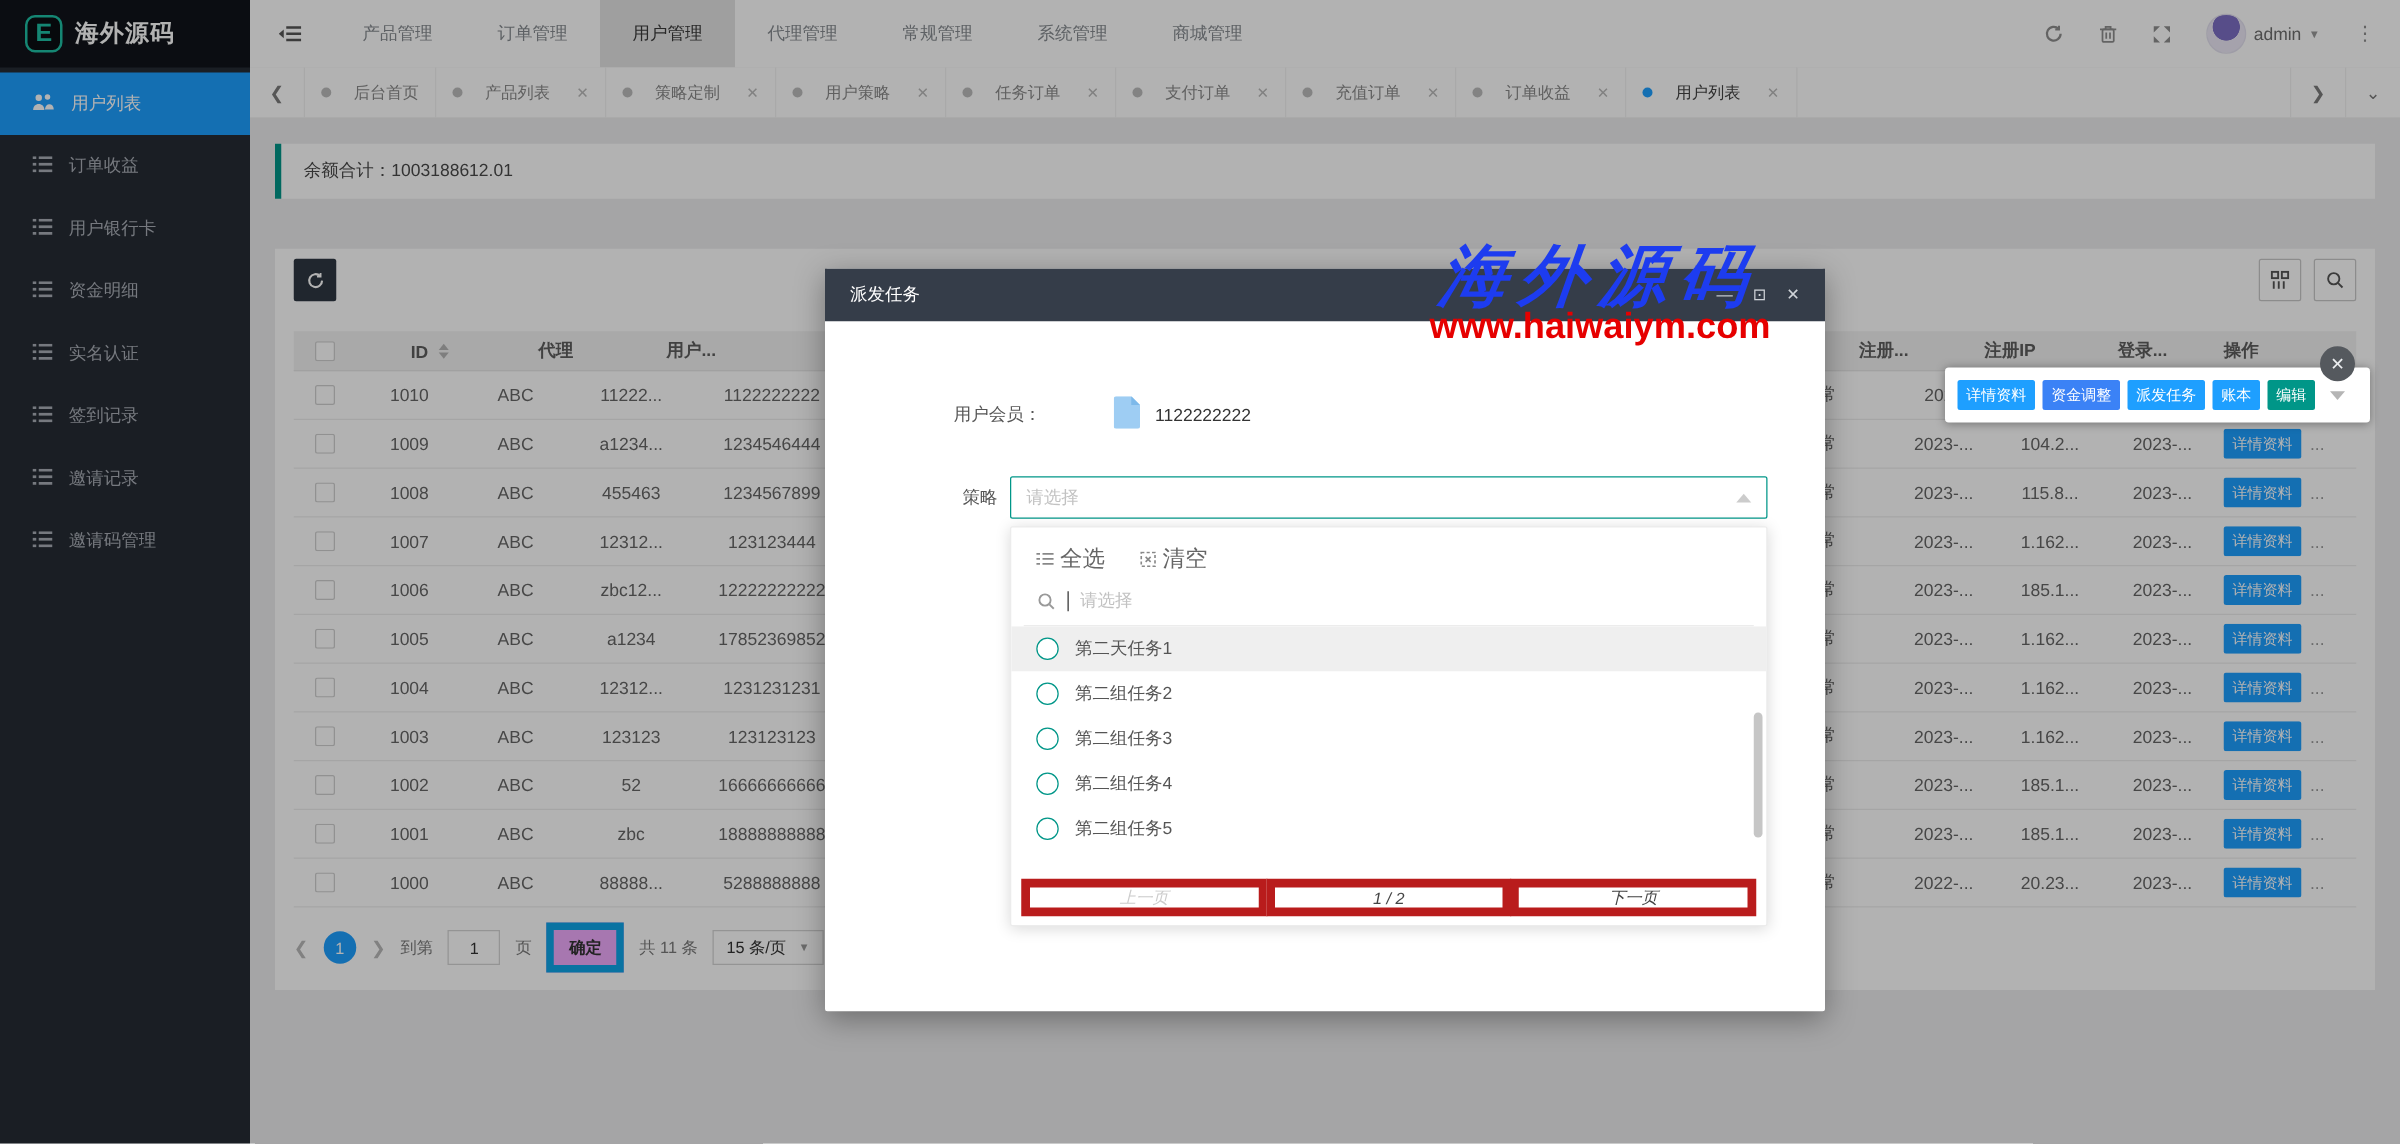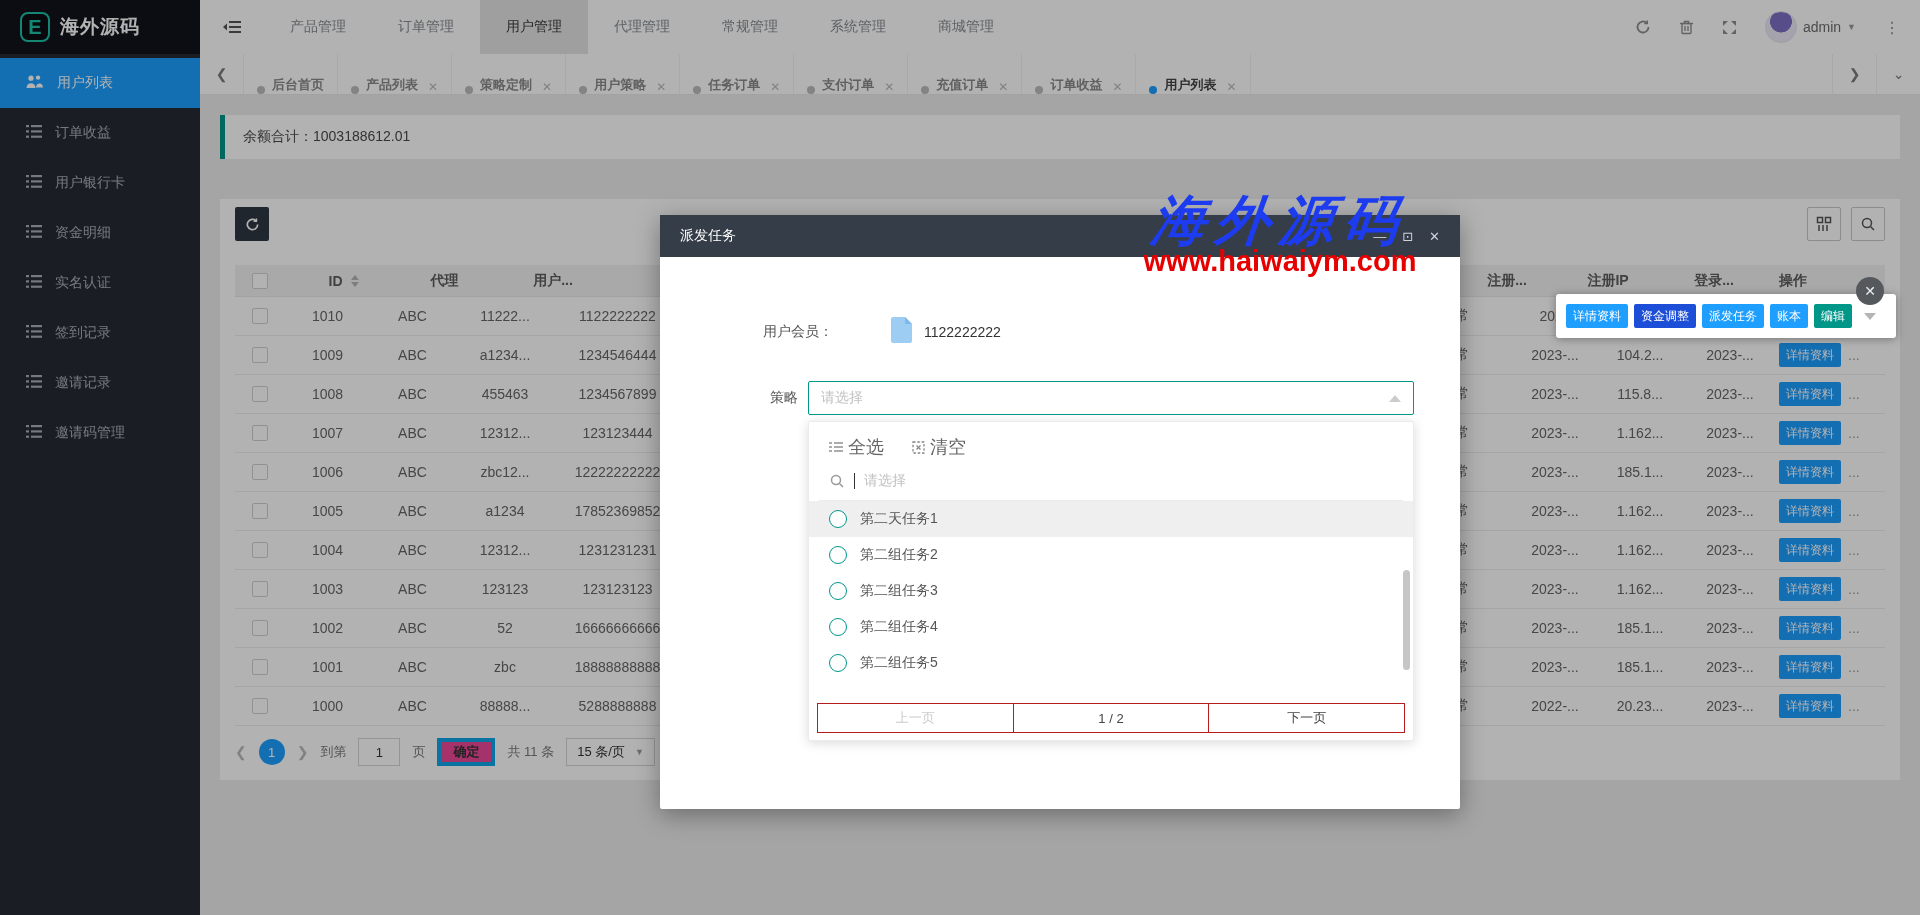--- a/index.html
+++ b/index.html
@@ -31,22 +31,22 @@
   .admin-wrap { display:flex; align-items:center; gap:6px; color:#6d6d6d; font-size:14px; cursor:pointer; }
   .caret-down { font-size:9px; color:#9a9a9a; }
 
   
   .tabbar { position:absolute; left:200px; top:54px; right:0; height:41px; background:#fff;
     border-bottom:1px solid #e9e9e9; display:flex; align-items:stretch; z-index:5; }
   .tab-chev { width:44px; display:flex; align-items:center; justify-content:center; color:#7c7c7c;
     font-size:14px; cursor:pointer; }
   .tab-chev.left { border-right:1px solid #f1f1f1; }
   .tab-chev.rb { border-left:1px solid #f1f1f1; }
-  .tab { display:flex; align-items:flex-end; gap:7px; padding:0 13px; border-right:1px solid #f2f2f2;
-    font-size:13px; color:#8a8a8a; cursor:pointer; white-space:nowrap;font-weight:bold; }
+  .tab { display:flex; align-items:center; gap:18px; padding:0 13px; border-right:1px solid #f2f2f2;
+    font-size:13px; color:#8a8a8a; cursor:pointer; white-space:nowrap; }
   .tab .dot { width:8px; height:8px; border-radius:50%; background:#bcbcbc; }
   .tab.active { color:#444; }
   .tab.active .dot { background:#1E9FFF; }
   .tab .x { color:#b9b9b9; font-size:12px; margin-left:3px; }
   .tab-spacer { flex:1; }
 
   
   .content { position:absolute; left:200px; top:95px; right:0; bottom:0; background:#ecedee; overflow:hidden; }
   .notice { margin:20px 20px 40px; background:#fff; border-left:5px solid #009688; height:44px;
     display:flex; align-items:center; padding-left:18px; font-size:14px; color:#4a4a4a; }
@@ -67,30 +67,30 @@
   .c-cb{width:50px;} .c-id{width:85px;} .c-agent{width:85px;} .c-user{width:100px;} .c-phone{width:125px;}
   .c-filler{flex:1;} .c-status{width:120px;} .c-reg{width:80px;} .c-regip{width:90px;} .c-login{width:90px;}
   .c-op{width:110px; justify-content:flex-start; padding-left:4px;}
   .checkbox { width:16px; height:16px; border:1px solid #d0d0d0; border-radius:2px; background:#fff; cursor:pointer; }
   .sort { display:inline-flex; flex-direction:column; margin-left:4px; line-height:0; }
   .sort span { width:0; height:0; border-left:4px solid transparent; border-right:4px solid transparent; }
   .sort .up { border-bottom:5px solid #b5b5b5; margin-bottom:2px; }
   .sort .dn { border-top:5px solid #b5b5b5; }
   .btn-xs { height:24px; padding:0 7px; font-size:12px; color:#fff; border-radius:2px; border:none;
     display:inline-flex; align-items:center; cursor:pointer; white-space:nowrap;text-align:right; }
-  .btn-blue { background:#1E9FFF; } .btn-danger { background:#1d4ed8; } .btn-green { background:#009688; }
+  .btn-blue { background:#1E9FFF; } .btn-danger { background:#3b82f6; } .btn-green { background:#009688; }
   .op-more { color:#9a9a9a; margin-left:3px; }
 
   
   .pager-bar { display:flex; align-items:center; gap:12px; padding:12px 0 14px; font-size:13px; color:#7a7a7a; }
   .pg-arrow { color:#b9b9b9; font-size:14px; cursor:pointer; }
   .page-circle { width:26px; height:26px; border-radius:50%; background:#1E9FFF; color:#fff;
     display:flex; align-items:center; justify-content:center; font-size:13px; cursor:pointer; }
   .goto-input { width:42px; height:28px; border:1px solid #d5d5d5; text-align:center; font-size:13px; color:#333; }
-  .btn-confirm { height:28px; padding:0 12px; border:4px solid #0ea5e9; background:#ec4899; font-size:13px;
+  .btn-confirm { height:40px; padding:0 12px; border:6px solid #0ea5e9; background:#f0abfc; font-size:13px;
     color:#333; font-weight:bold; cursor:pointer; }
   .per-page { height:28px; border:1px solid #d5d5d5; display:flex; align-items:center; gap:10px;
     padding:0 10px; cursor:pointer; color:#333; }
 
   
   .overlay { position:absolute; inset:0; background:rgba(0,0,0,0.30); z-index:50; }
 
   .action-popup { position:absolute; left:1556px; top:294px; width:340px; height:44px; background:#fff;
     z-index:60; border-radius:3px; box-shadow:0 1px 8px rgba(0,0,0,.35); display:flex; align-items:center;
     padding-left:10px; gap:6px; }
@@ -128,22 +128,22 @@
   .text-caret { width:1px; height:16px; background:#333; }
   .dd-list { height:204px; overflow:hidden; position:relative; }
   .dd-option { height:36px; display:flex; align-items:center; gap:13px; padding-left:20px;
     font-size:14px; color:#555; cursor:pointer; }
   .dd-option.partial { margin-top:-16px; }
   .dd-option.hover { background:#efefef; }
   .radio { width:18px; height:18px; border:1px solid #009688; border-radius:50%; background:#fff; flex:0 0 auto; }
   .dd-scroll { position:absolute; right:3px; top:148px; width:7px; height:100px; background:#c6c6c6;
     border-radius:4px; z-index:2; cursor:pointer; }
   .dd-footer { position:absolute; left:8px; right:8px; bottom:7px; display:flex; height:30px; font-size:13px; }
-  .dd-page { flex:1; border:1px solid #b91c1c; display:flex; align-items:center; justify-content:center;
-    color:#444; margin-left:-1px; background:#fff; cursor:pointer; }
+  .dd-page { flex:1; border:7px solid #b91c1c; display:flex; align-items:center; justify-content:center;
+    color:#444; margin-left:-1px; background:#fff; cursor:pointer;font-style:italic; }
   .dd-page:first-child { margin-left:0; }
   .dd-page.disabled { color:#ccc; cursor:default; }
 
   
   .watermark { position:absolute; z-index:100; left:1095px; top:192px; width:370px; text-align:center;
     pointer-events:none; }
   .wm1 { font-family:"DejaVu Serif","Liberation Serif",serif; font-style:italic; font-weight:bold;
     font-size:54px; color:#1d3cf0; letter-spacing:10px; transform:skew(-6deg); line-height:1.05; }
   .wm2 { font-weight:bold; font-size:29px; color:#e60000; margin-top:-4px; letter-spacing:0px; }
 </style>

